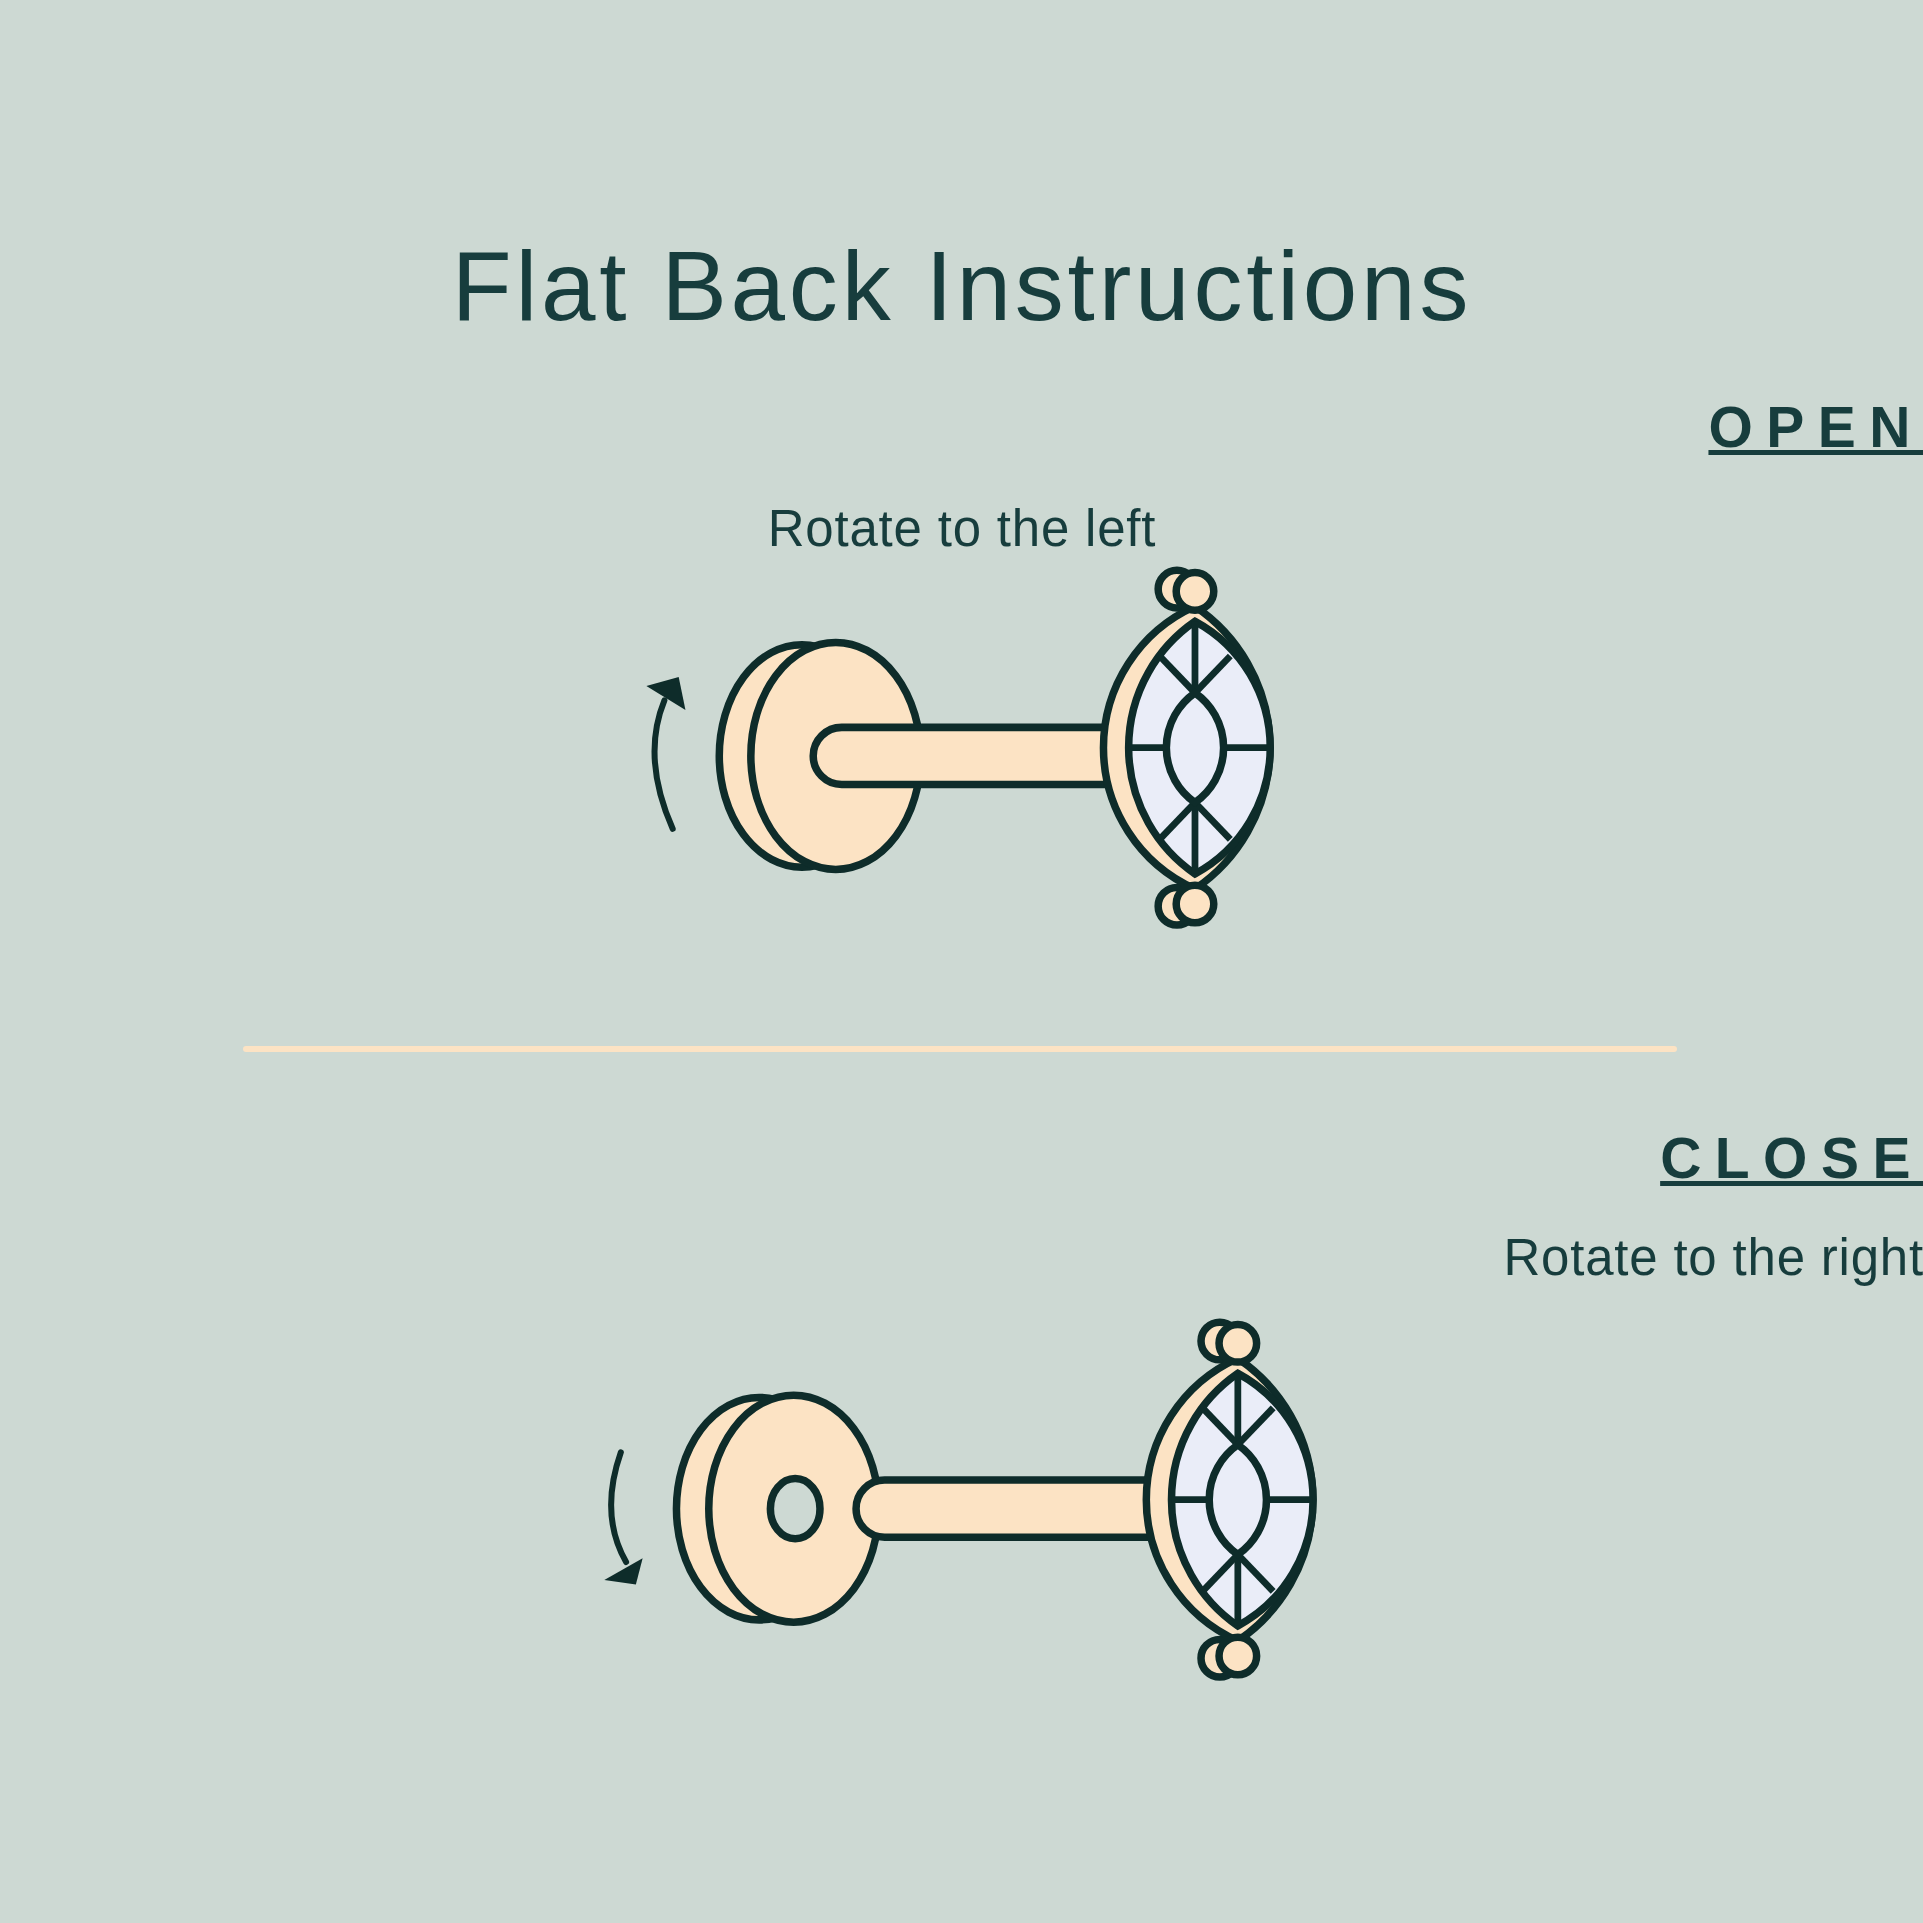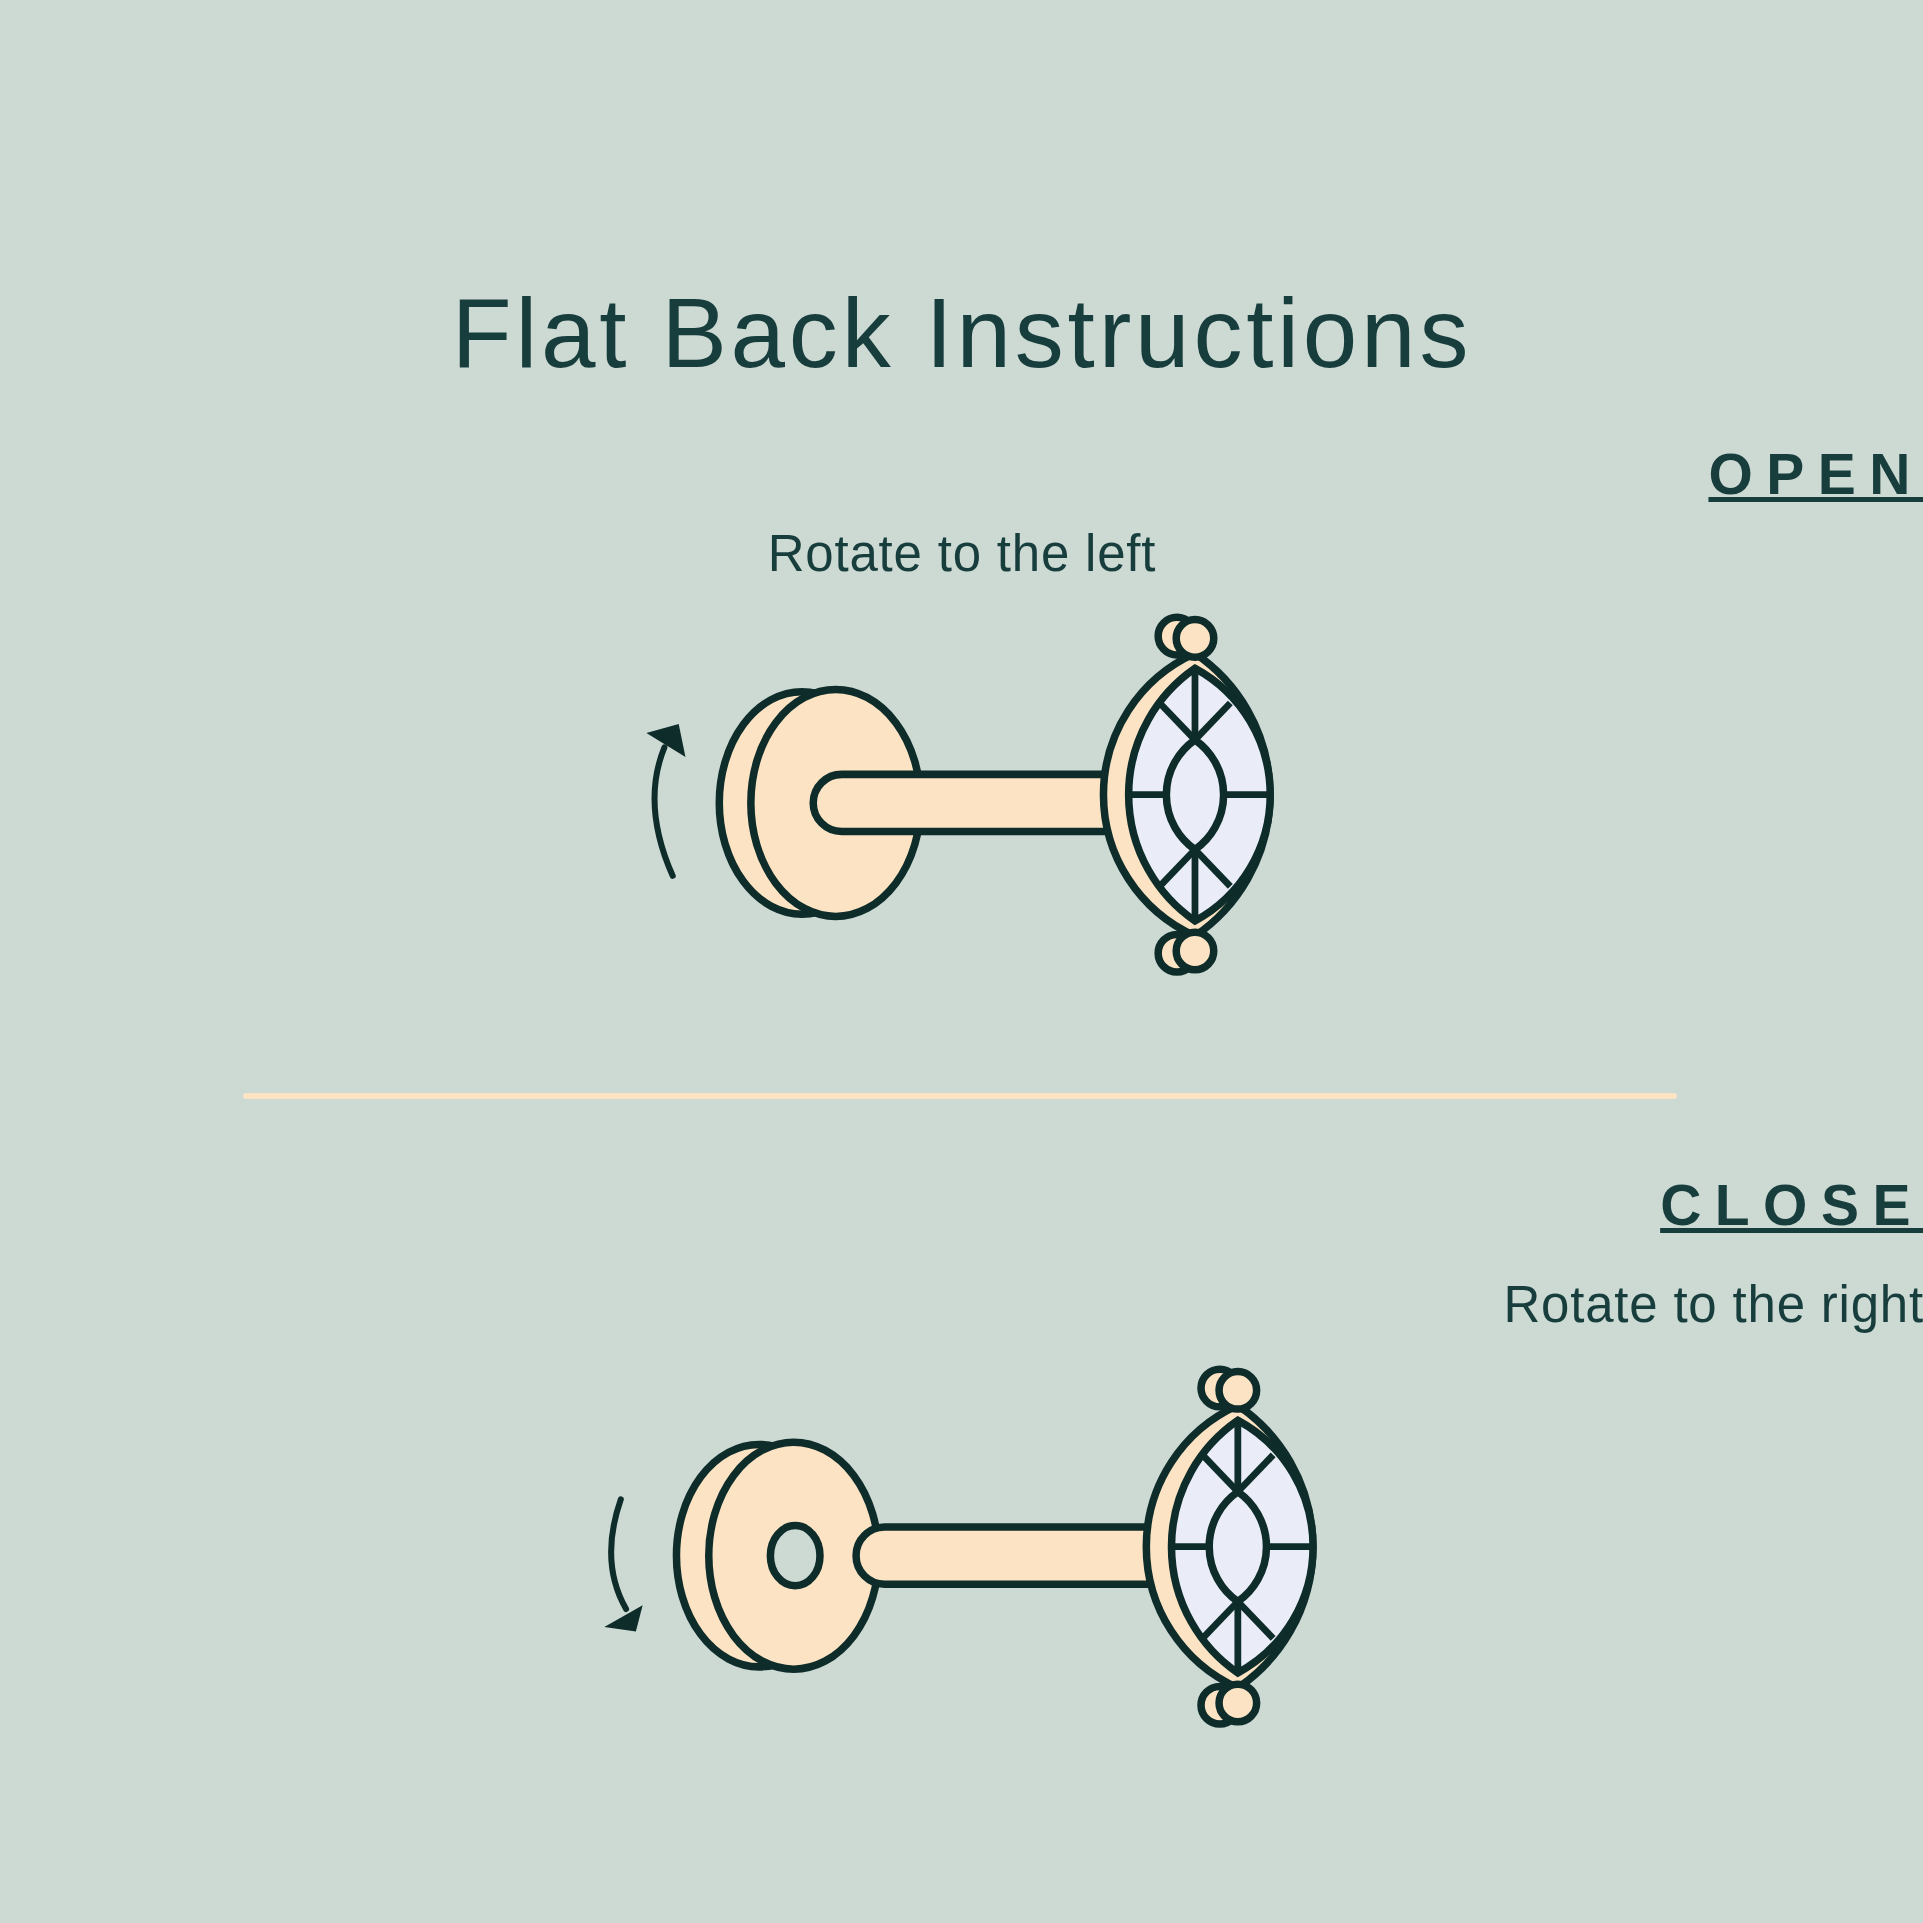--- a/index.html
+++ b/index.html
@@ -7,39 +7,39 @@
   }
   *{margin:0;padding:0;box-sizing:border-box;}
   html,body{width:1924px;height:1924px;}
   body{
     background:var(--bg);
     font-family:"Liberation Sans", sans-serif;
     color:var(--text);
     overflow:hidden;
     position:relative;
   }
-  .canvas{position:absolute;inset:0;margin-top:47px;}
+  .canvas{position:absolute;inset:0;}
   .page-title{
     position:absolute;top:237px;left:0;right:0;
     text-align:center;
     font-size:98px;font-weight:400;letter-spacing:3.8px;
     color:var(--text);line-height:1;
   }
   .sec-heading{
     position:absolute;left:0;right:0;text-align:right;
     font-size:57px;font-weight:700;letter-spacing:13.5px;text-indent:13.5px;
     color:var(--text);line-height:1;text-decoration:underline;
   }
   .sec-sub{
     position:absolute;left:0;right:0;text-align:center;
     font-size:51px;font-weight:400;letter-spacing:0.8px;
     color:var(--text);line-height:1.15;
   }
   #open-heading{top:399px;}
-  #open-sub{top:478px;}
+  #open-sub{top:500px;}
   #close-heading{top:1130px;}
   #close-sub{top:1229px;text-align:right;}
   .divider{
     position:absolute;top:1046px;left:243px;width:1434px;height:6px;
     background:var(--peach);border-radius:3px;
   }
   svg.ill{position:absolute;overflow:visible;}
   #ill-open{left:556px;top:541px;width:797px;height:496px;}
   #ill-close{left:526px;top:1308px;width:842px;height:496px;}
   .peach{fill:var(--peach);stroke:var(--ink);stroke-width:10px;}

